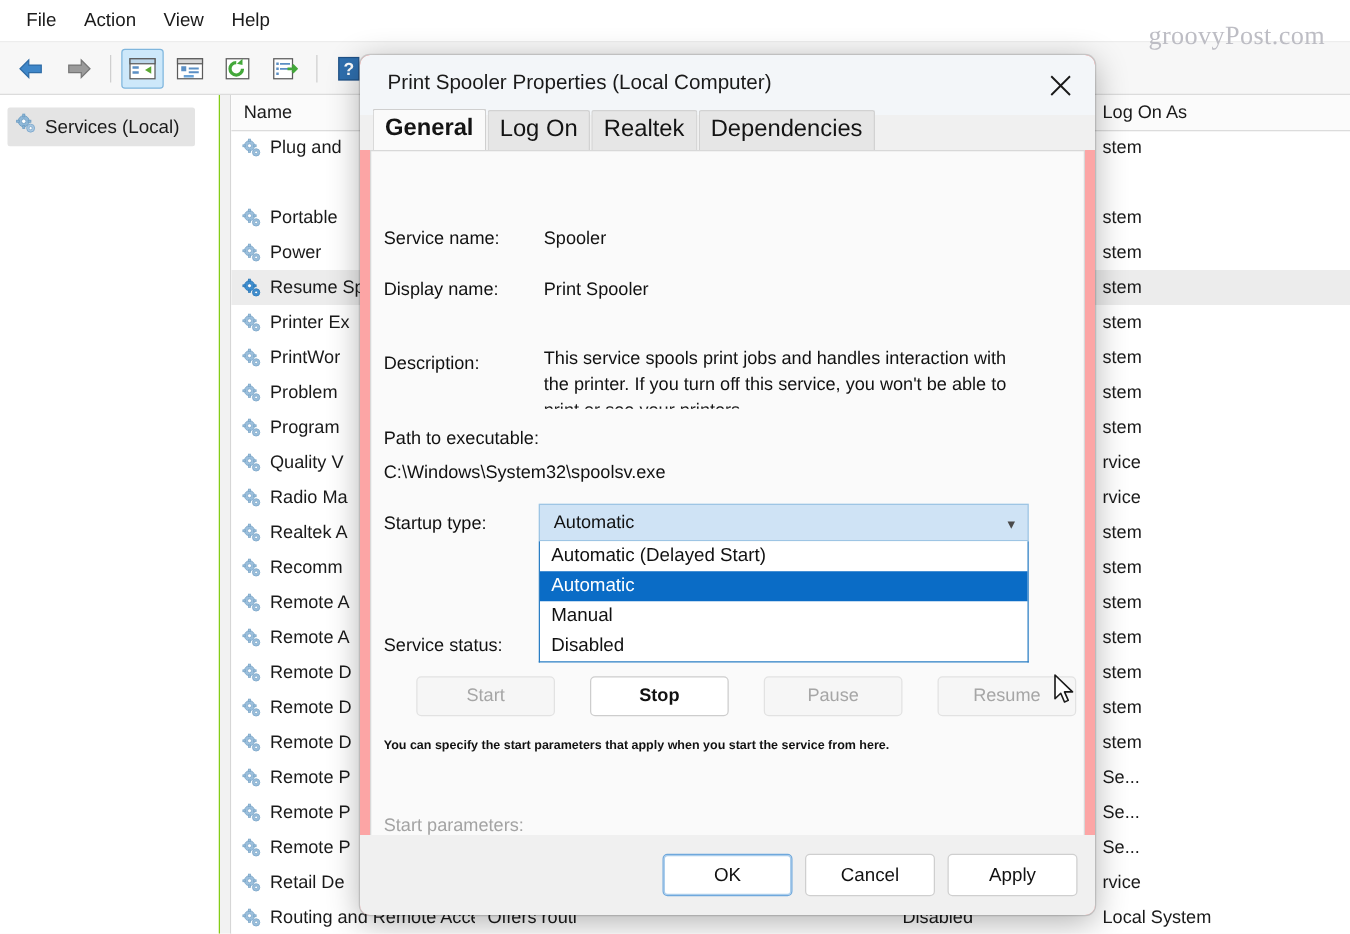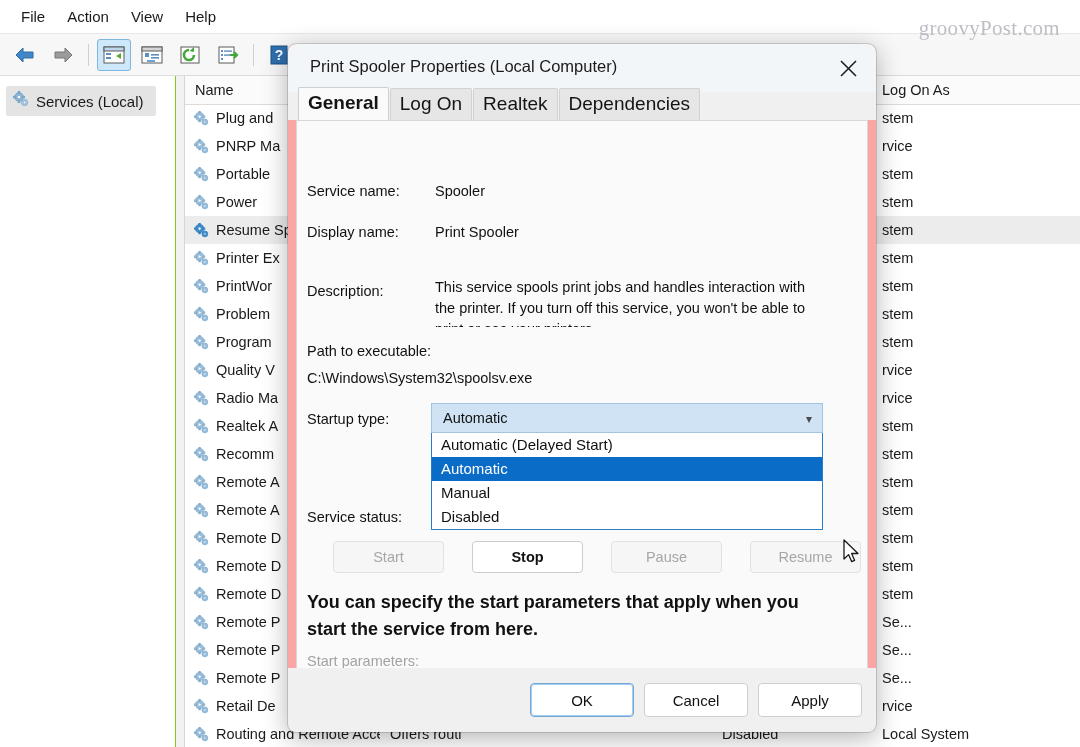--- a/index.html
+++ b/index.html
@@ -380,23 +380,23 @@
     background: #ffffff;
     border: 1px solid #cdcdcd;
     color: #111111;
     font-weight: bold;
   }
 
   #help-text {
     position: absolute;
     left: 10px; top: 468px;
     width: 520px;
-    font-size: 18px;
+    font-size: 10px;
     color: #111;
-    line-height: 27px;
+    line-height: 16px;
     font-weight: bold;
   }
   #startparam-lbl {
     position: absolute;
     left: 10px; top: 532px;
     font-size: 14.5px;
     color: #a3a3a3;
   }
 
   
@@ -560,37 +560,20 @@
                   </g>
                 </svg></span>
               <span class="nm">Plug and</span>
             </div>
             <div class="cell desc"></div>
             <div class="cell status"></div>
             <div class="cell startup"></div>
             <div class="cell logon">stem</div>
           </div>
           <div class="srv-row">
-            <div class="cell name">
-              <span class="gear"><svg width="17" height="17" viewBox="0 0 18 18">
-                  <g fill="#9cc0dd" stroke="#7ea8c9" stroke-width="0.7">
-                    <circle cx="7" cy="7" r="4.3"></circle>
-                    <circle cx="7" cy="7" r="1.7" fill="#ffffff"></circle>
-                    <rect x="6.2" y="1.4" width="1.6" height="2.1"></rect>
-                    <rect x="6.2" y="10.5" width="1.6" height="2.1"></rect>
-                    <rect x="1.4" y="6.2" width="2.1" height="1.6"></rect>
-                    <rect x="10.5" y="6.2" width="2.1" height="1.6"></rect>
-                  </g>
-                  <g fill="#9cc0dd" stroke="#7ea8c9" stroke-width="0.7">
-                    <circle cx="12.6" cy="12.6" r="3.1"></circle>
-                    <circle cx="12.6" cy="12.6" r="1.2" fill="#ffffff"></circle>
-                  </g>
-                </svg></span>
-              <span class="nm">PNRP Ma</span>
-            </div>
             <div class="cell desc"></div>
             <div class="cell status"></div>
             <div class="cell startup"></div>
             <div class="cell logon">rvice</div>
           </div>
           <div class="srv-row">
             <div class="cell name">
               <span class="gear"><svg width="17" height="17" viewBox="0 0 18 18">
                   <g fill="#9cc0dd" stroke="#7ea8c9" stroke-width="0.7">
                     <circle cx="7" cy="7" r="4.3"></circle>

